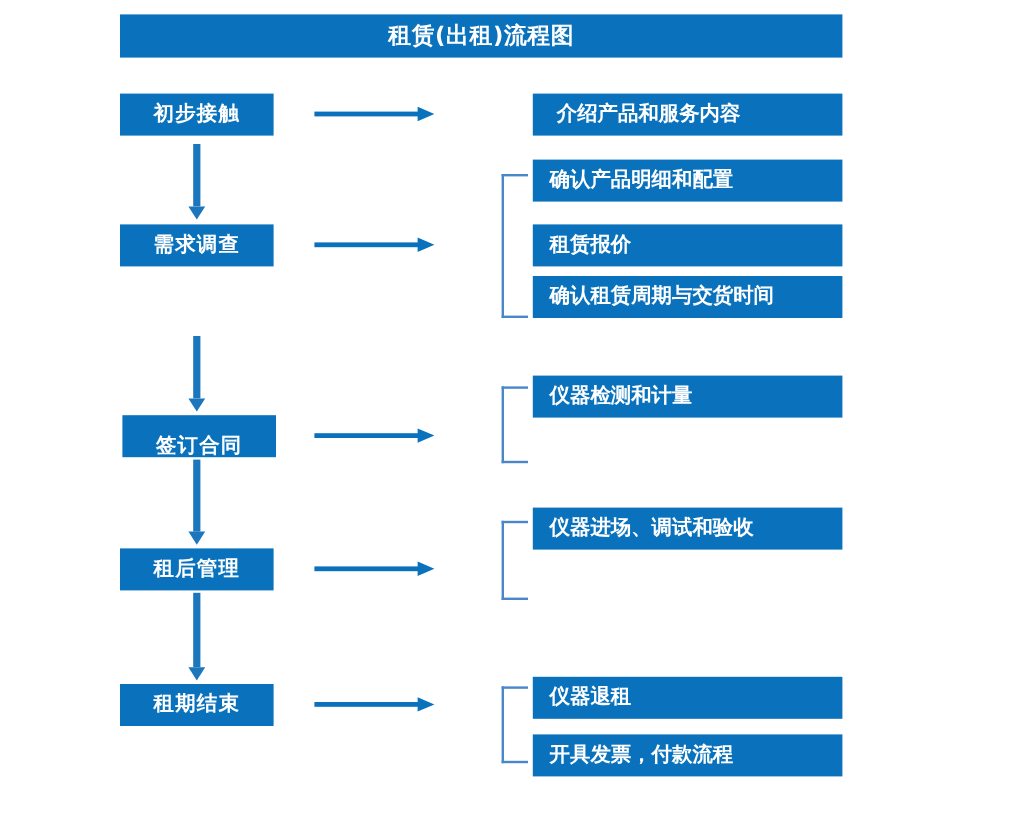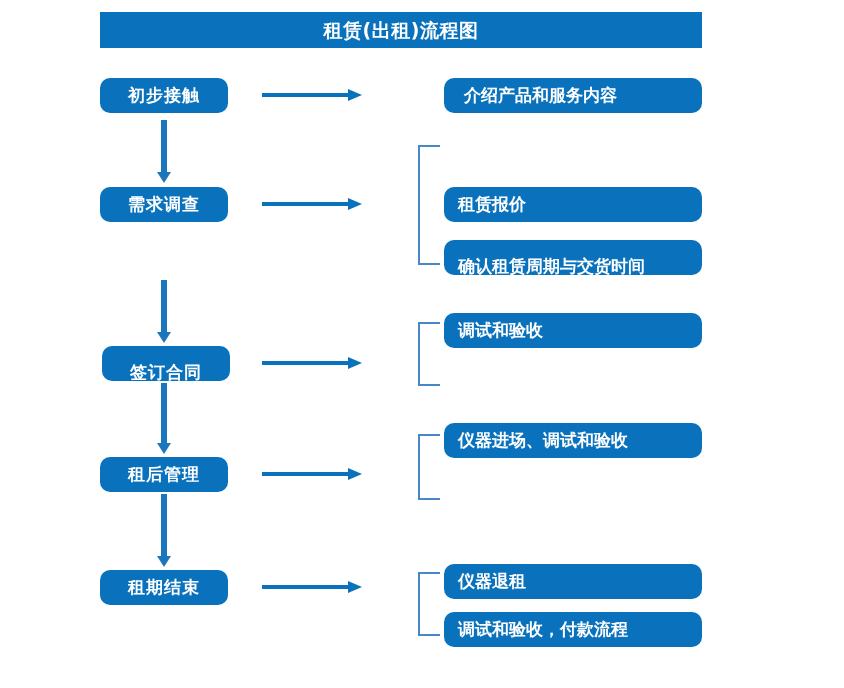--- a/index.html
+++ b/index.html
@@ -39,21 +39,20 @@
     line-height: 1;
   }
 
   
   .pbox {
     position: absolute;
     background: #0A72BC;
     display: flex;
     align-items: center;
     box-sizing: border-box;
-    border-radius: 10px;
   }
   .pbox.left-box {
     width: 128px;
     height: 35px;
     justify-content: center;
   }
   .pbox.right-box {
     width: 258px;
     height: 35px;
     justify-content: flex-start;
@@ -207,40 +206,43 @@
   <div class="bracket" style="left:418px; top:322px; height:64px;"></div>
 
   <div class="bracket" style="left:418px; top:434px; height:66px;"></div>
 
   <div class="bracket" style="left:418px; top:572px; height:64px;"></div>
 
   <div class="pbox right-box" style="left:444px; top:78px;padding-left:20px;">
     <span class="box-text">介绍产品和服务内容</span>
   </div>
 
+  <div class="pbox right-box" style="left:444px; top:133px;">
+    <span class="box-text">确认产品明细和配置</span>
+  </div>
 
   <div class="pbox right-box" style="left:444px; top:187px;">
     <span class="box-text">租赁报价</span>
   </div>
 
-  <div class="pbox right-box" style="left:444px; top:240px;align-items:flex-end;">
+  <div class="pbox right-box" style="left:444px; top:230px;">
     <span class="box-text">确认租赁周期与交货时间</span>
   </div>
 
   <div class="pbox right-box" style="left:444px; top:313px;">
-    <span class="box-text">调试和验收</span>
+    <span class="box-text">仪器检测和计量</span>
   </div>
 
 
   <div class="pbox right-box" style="left:444px; top:423px;">
     <span class="box-text">仪器进场、调试和验收</span>
   </div>
 
 
   <div class="pbox right-box" style="left:444px; top:564px;">
     <span class="box-text">仪器退租</span>
   </div>
 
   <div class="pbox right-box" style="left:444px; top:612px;">
-    <span class="box-text">调试和验收，付款流程</span>
+    <span class="box-text">开具发票，付款流程</span>
   </div>
 
 </div>
 
 </body></html>

